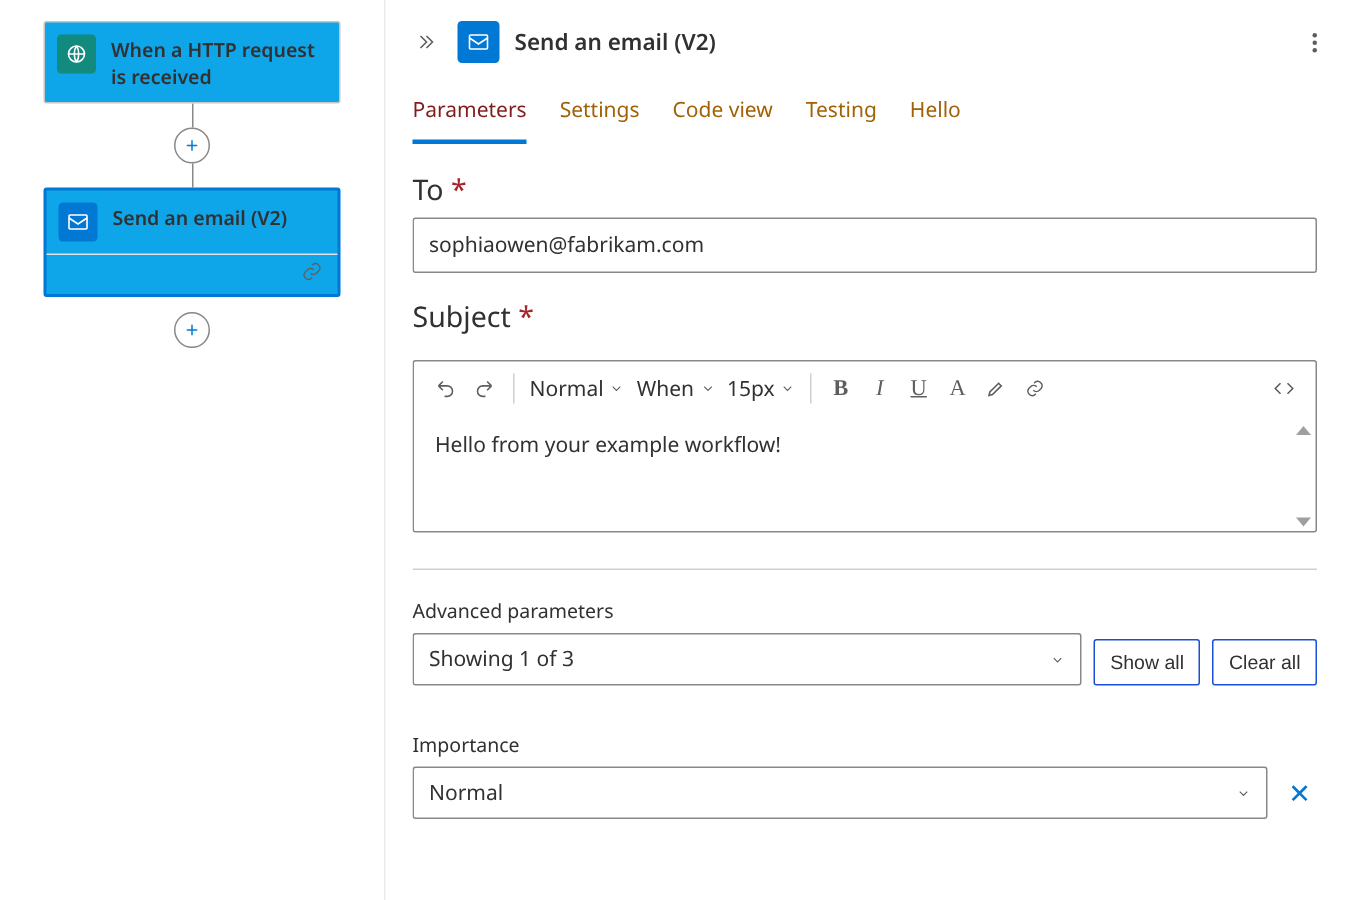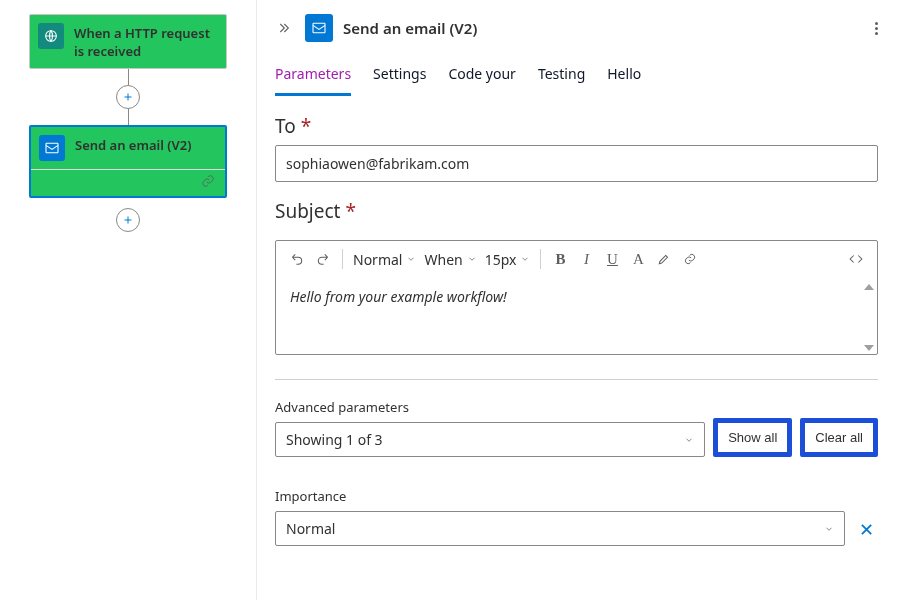--- a/index.html
+++ b/index.html
@@ -17,21 +17,21 @@
   
   .canvas {
     width: 256px;
     padding: 14px 18px 0 18px;
     position: relative;
     flex-shrink: 0;
   }
   .node {
     border: 1px solid #c8c6c4;
     border-radius: 2px;
-    background: #22c55e;
+    background: #0ea5e9;
     width: 198px;
     margin: 0 auto;
     position: relative;
   }
   .node.selected { border: 2px solid #0078d4; padding-bottom: 0; }
   .node-head {
     display: flex;
     align-items: flex-start;
     gap: 10px;
     padding: 8px 10px 8px 8px;
@@ -90,25 +90,25 @@
   .more-btn { cursor:pointer; color:#605e5c; padding:4px; }
   .dots { display:flex; flex-direction:column; gap:2px; }
   .dots span { width:3px; height:3px; background:#605e5c; border-radius:50%; }
 
   .tabs {
     display:flex; gap:22px;
     margin-bottom: 18px;
   }
   .tab {
     padding: 4px 0 10px 0;
-    color:#0f172a; cursor:pointer; font-size:14px;
+    color:#a16207; cursor:pointer; font-size:14px;
     border-bottom: 3px solid transparent;
     margin-bottom:-1px;
   }
-  .tab.active { color:#a21caf; border-bottom-color:#0078d4; font-weight:400; }
+  .tab.active { color:#7f1d1d; border-bottom-color:#0078d4; font-weight:400; }
 
   .form { overflow-y:auto; flex:1; padding-right:4px; }
   .field { margin-bottom: 16px; }
   .field-label { font-size:19px; color:#323130; margin-bottom:6px; display:block; }
   .req { color:#a4262c; }
   .text-input {
     width:100%; border:1px solid #8a8886; border-radius:2px;
     padding:8px 10px; font-size:14px; font-family:inherit;
     background:#fff; color:#323130;
   }
@@ -133,40 +133,39 @@
   .chev { width:10px; height:10px; }
   .chev svg { width:10px; height:10px; stroke:#605e5c; fill:none; stroke-width:1.8; }
   .tb-bold { font-weight:700; font-family:"Times New Roman",serif; font-size:15px;}
   .tb-ital { font-style:italic; font-family:"Times New Roman",serif; font-size:15px;}
   .tb-under { text-decoration:underline; font-family:"Times New Roman",serif; font-size:15px;}
   .tb-right { margin-left:auto; }
   .editor-body {
     padding: 10px 14px 48px 14px;
     font-size:14px; color:#323130;
     position:relative;
-    font-style:italic;
   }
   .tri { position:absolute; right:4px; }
   .tri.up { top:2px; border-left:5px solid transparent; border-right:5px solid transparent; border-bottom:6px solid #a19f9d; }
   .tri.down { bottom:2px; border-left:5px solid transparent; border-right:5px solid transparent; border-top:6px solid #a19f9d; }
   .editor-wrap { position:relative; }
 
   .divider { border:none; border-top:1px solid #d2d0ce; margin: 24px 0 18px 0; }
 
   .adv-row { display:flex; gap:8px; align-items:flex-end; margin-bottom:30px;}
   .adv-row .select-wrap { flex:1; }
   .adv-label { font-size:13px; color:#323130; margin-bottom:6px; display:block; }
   .select {
     width:100%; border:1px solid #8a8886; border-radius:2px;
     padding:7px 10px; font-size:14px; background:#fff;
     display:flex; justify-content:space-between; align-items:center;
     cursor:pointer; color:#323130;
   }
   .small-btn {
-    border:5px solid #1d4ed8; border-radius:2px; background:#fff;
+    border:1px solid #1d4ed8; border-radius:2px; background:#fff;
     padding:7px 10px; font-size:13px; cursor:pointer; color:#323130;
     white-space:nowrap;
   }
 
   .importance-row { display:flex; gap:10px; align-items:center; margin-bottom:4px;}
   .importance-row .select { flex:1; }
   .x-btn { color:#0078d4; cursor:pointer; font-size:18px; padding:0 4px;}
 
   svg { display:block; }
 </style>
@@ -248,21 +247,21 @@
             <span></span>
             <span></span>
             <span></span>
           </div>
       </div>
     </div>
 
     <div class="tabs">
       <div class="tab active">Parameters</div>
       <div class="tab">Settings</div>
-      <div class="tab">Code your</div>
+      <div class="tab">Code view</div>
       <div class="tab">Testing</div>
       <div class="tab">Hello</div>
     </div>
 
     <div class="form">
 
       <div class="field">
         <label class="field-label"><span>To</span> <span class="req">*</span></label>
         <input class="text-input" value="sophiaowen@fabrikam.com" style="">
       </div>

